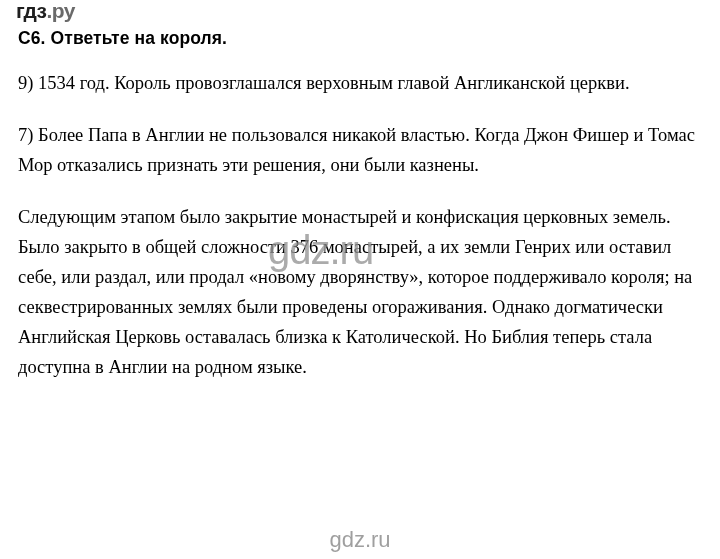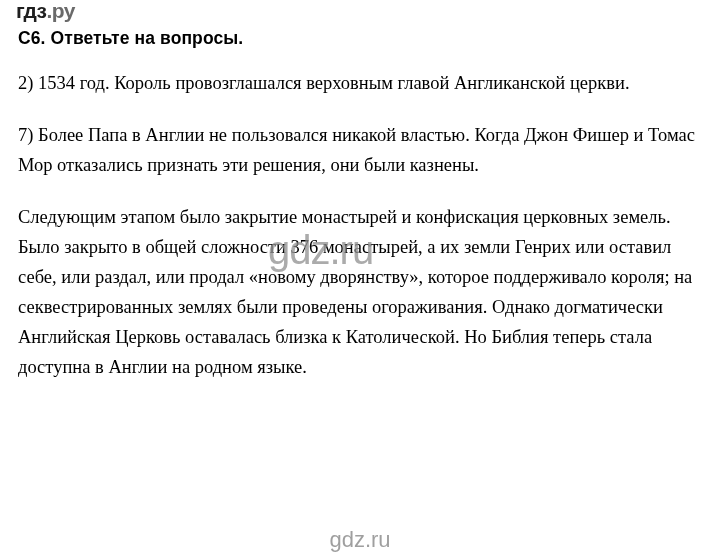--- a/index.html
+++ b/index.html
@@ -84,23 +84,23 @@
   }
 </style>
 </head>
 <body>
 
 <div class="logo-top">
   <span class="g">гдз</span><span class="dotru">.ру</span>
 </div>
 
 <div class="content">
-  <h2 class="heading">C6. Ответьте на вопросы.</h2>
+  <h2 class="heading">C6. Ответьте на короля.</h2>
 
-  <p class="para">2) 1534 год. Король провозглашался верховным главой Англиканской церкви.</p>
+  <p class="para">9) 1534 год. Король провозглашался верховным главой Англиканской церкви.</p>
 
   <p class="para">7) Более Папа в Англии не пользовался никакой властью. Когда Джон Фишер и Томас Мор отказались признать эти решения, они были казнены.</p>
 
   <p class="para last-block">Следующим этапом было закрытие монастырей и конфискация церковных земель. Было закрыто в общей сложности 376 монастырей, а их земли Генрих или оставил себе, или раздал, или продал «новому дворянству», которое поддерживало короля; на секвестрированных землях были проведены огораживания. Однако догматически Английская Церковь оставалась близка к Католической. Но Библия теперь стала доступна в Англии на родном языке.</p>
 </div>
 
 <div class="watermark watermark-center">gdz.ru</div>
 <div class="watermark watermark-bottom">gdz.ru</div>
 
 </body></html>

